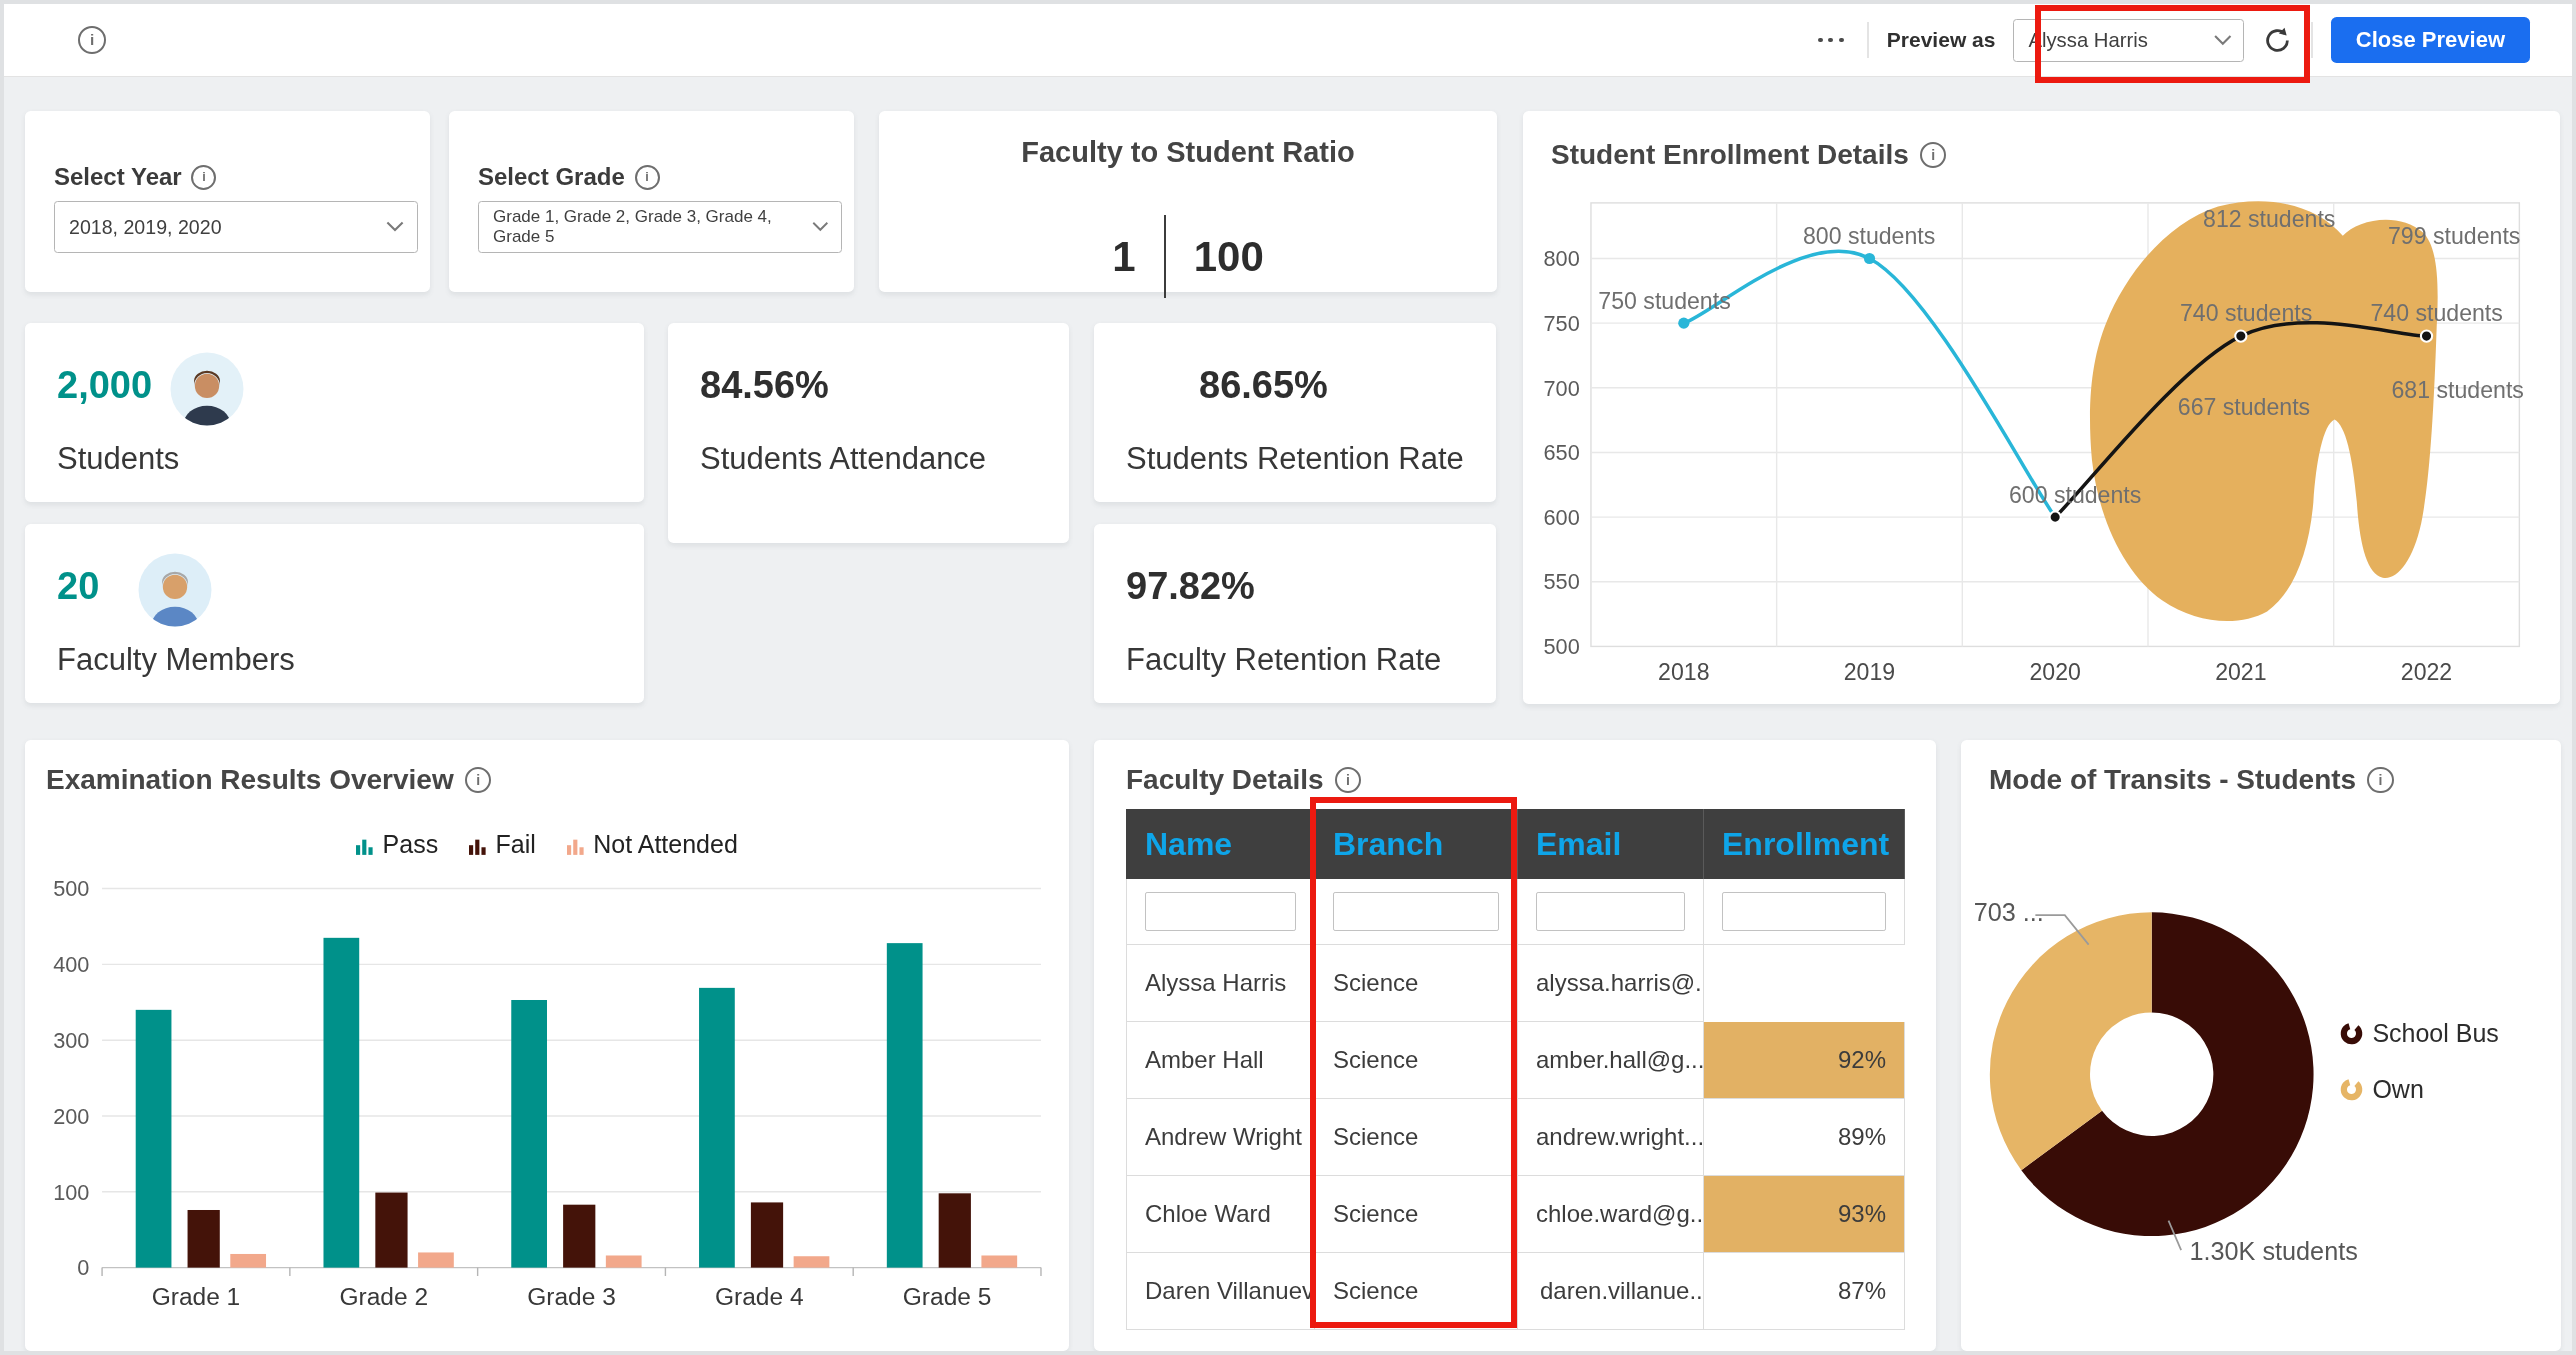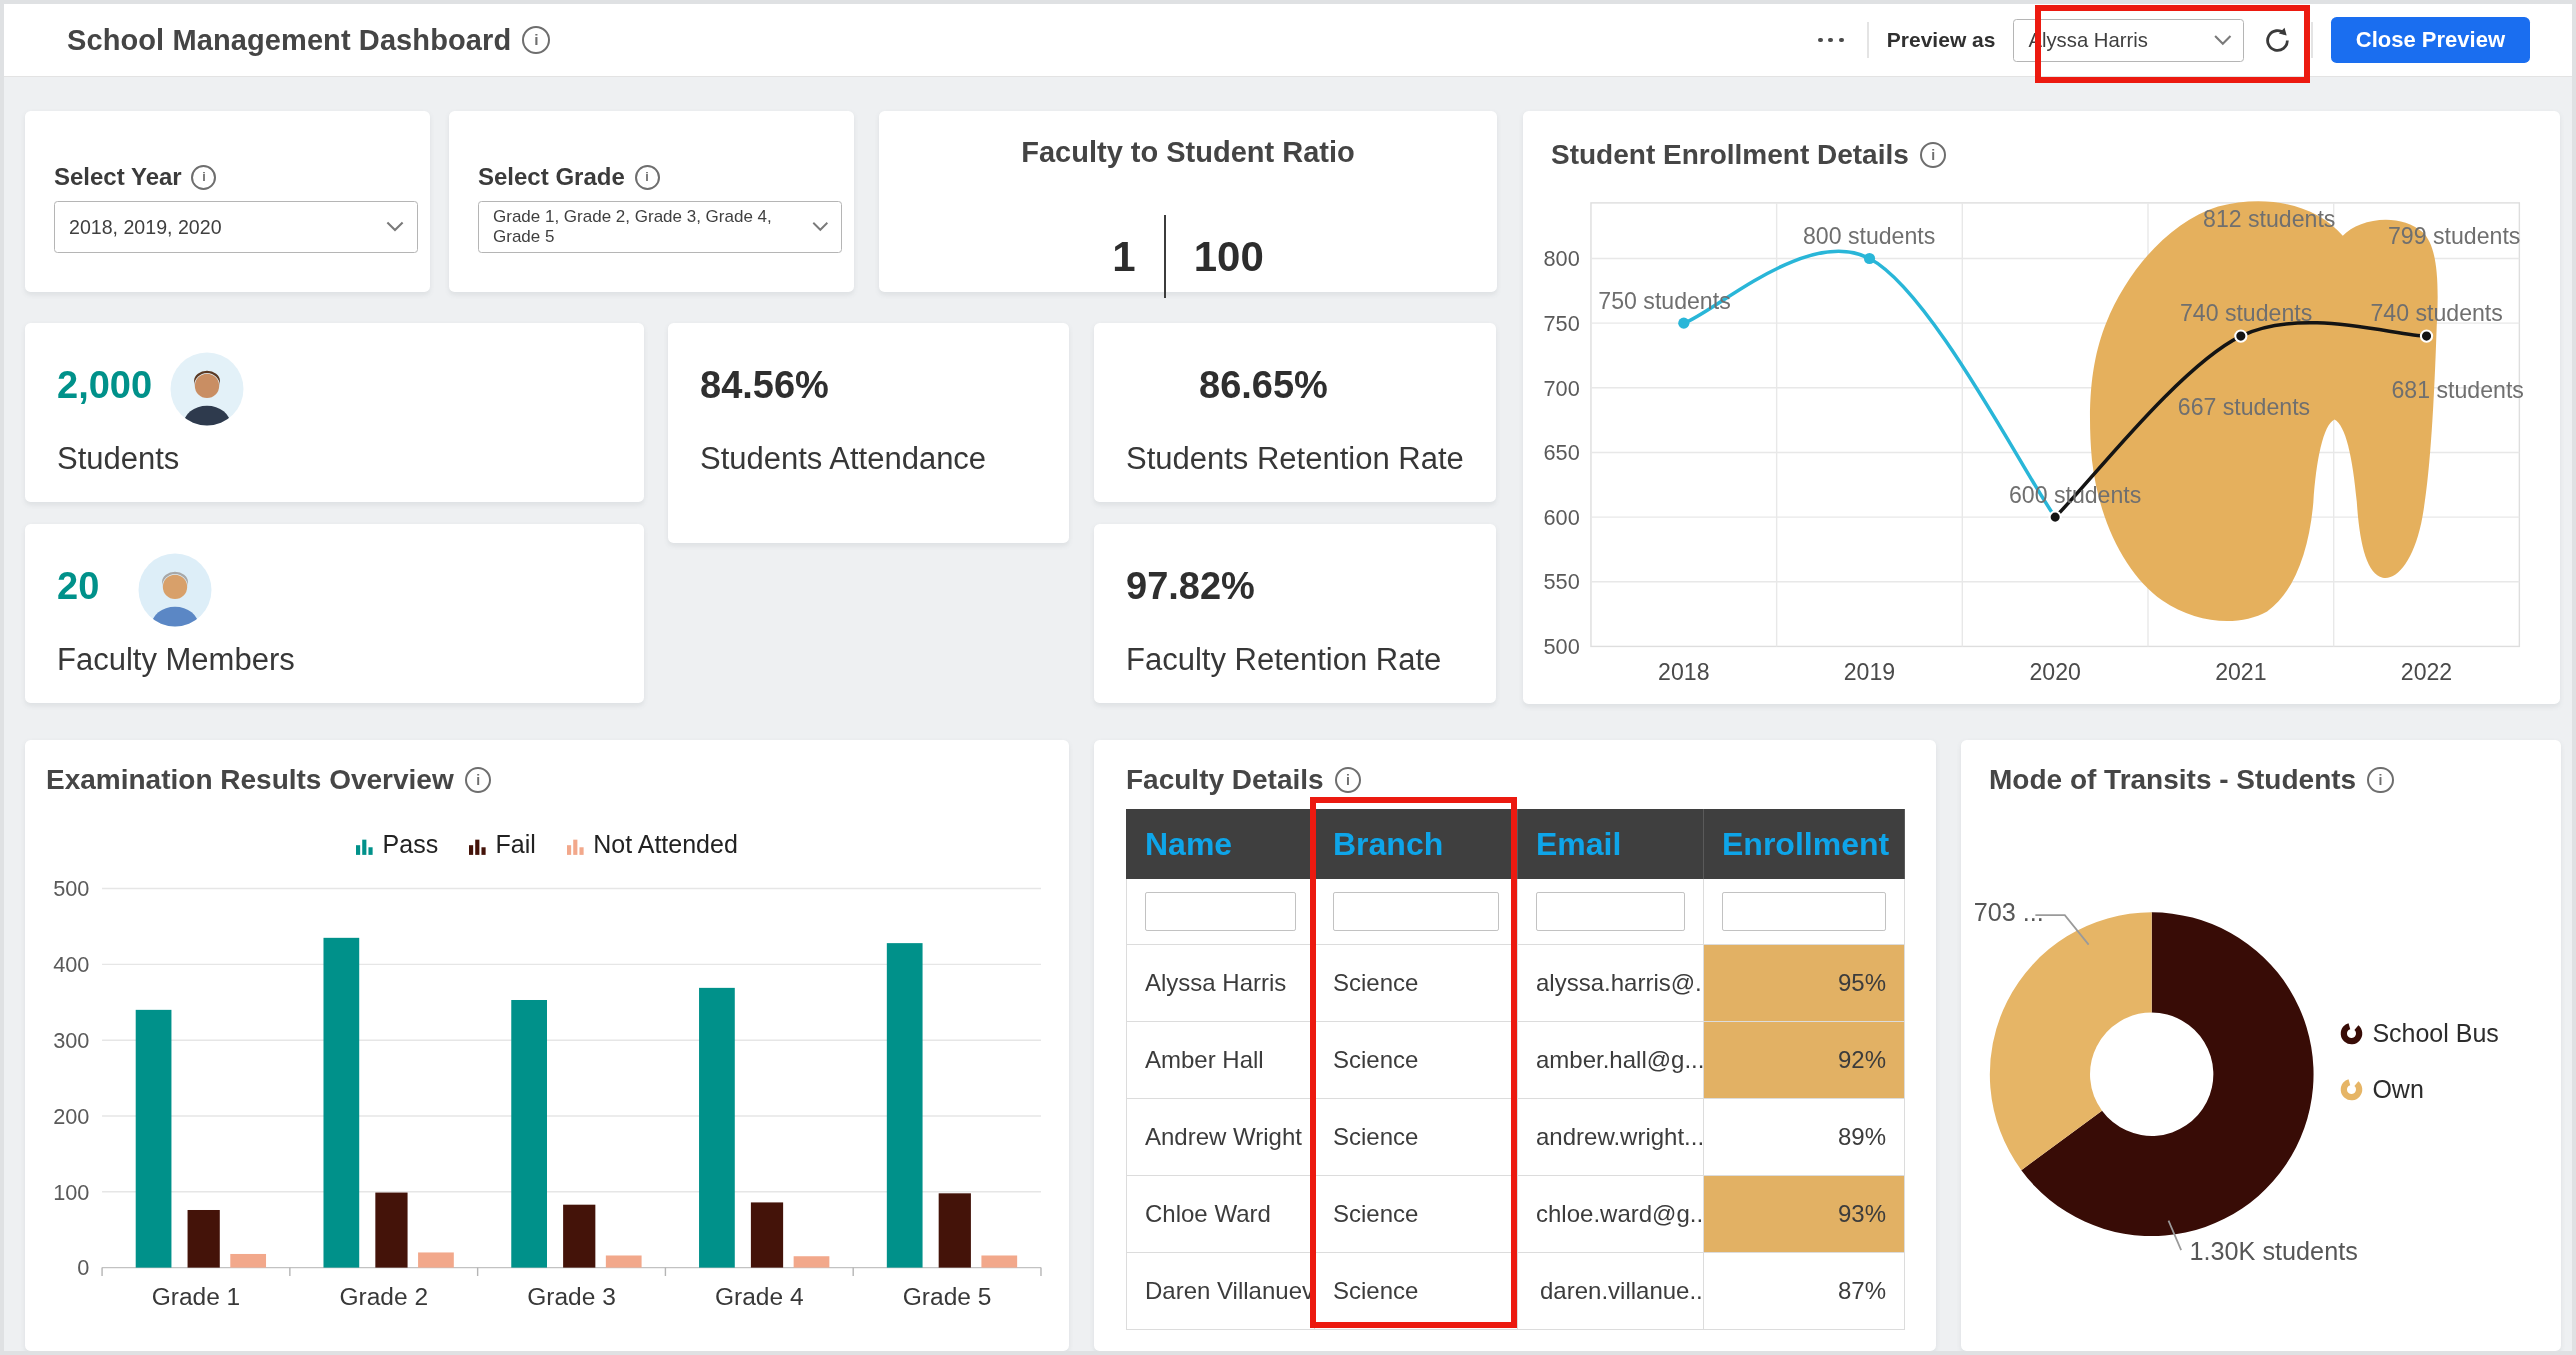--- a/index.html
+++ b/index.html
@@ -57,21 +57,20 @@
   
   .redbox{position:absolute;border:6.3px solid #ec1a10;box-sizing:border-box;pointer-events:none;}
   text{font-family:"Liberation Sans",sans-serif;}
 </style>
 </head>
 <body>
 
 <div class="frame">
 
   <header class="topbar">
-    <span class="page-title">School Management Dashboard</span>
     <span class="info"></span>
     <div class="tb-right">
       <span class="dots">
           <i></i>
           <i></i>
           <i></i>
         </span>
       <span class="vdiv"></span>
       <span class="preview-label">Preview as</span>
       <div class="select tb-select">
@@ -328,21 +327,20 @@
             <input type="text" style="">
           </div>
           <div class="fcell" style="width: 201px;">
             <input type="text" style="">
           </div>
         </div>
         <div class="frow fdata">
           <div class="fcell" style="width: 189px;">Alyssa Harris</div>
           <div class="fcell" style="width: 203px;">Science</div>
           <div class="fcell" style="width: 186px;">alyssa.harris@...</div>
-          <div class="fcell att hl" style="width: 201px;">95%</div>
         </div>
         <div class="frow fdata">
           <div class="fcell" style="width: 189px;">Amber Hall</div>
           <div class="fcell" style="width: 203px;">Science</div>
           <div class="fcell" style="width: 186px;">amber.hall@g...</div>
           <div class="fcell att hl" style="width: 201px;">92%</div>
         </div>
         <div class="frow fdata">
           <div class="fcell" style="width: 189px;">Andrew Wright</div>
           <div class="fcell" style="width: 203px;">Science</div>

